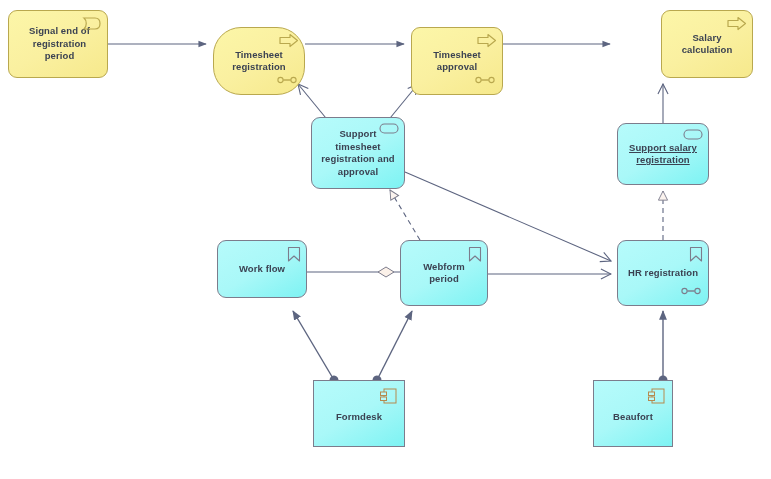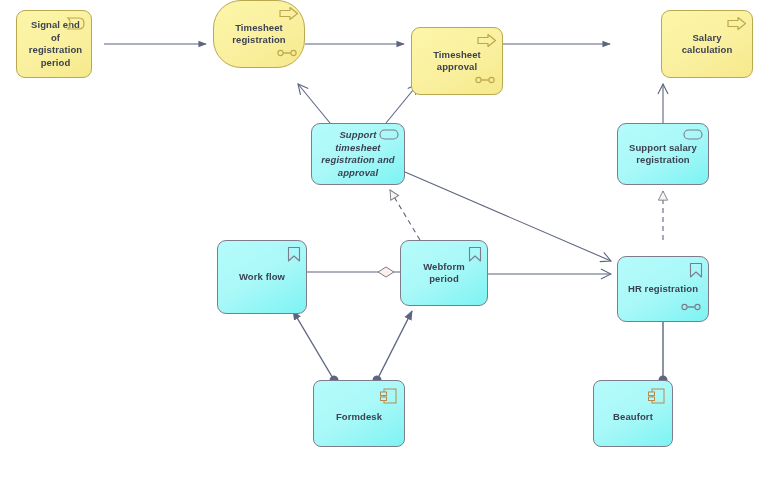--- a/index.html
+++ b/index.html
@@ -51,21 +51,21 @@
     border-radius: 9px;
   }
   .app {
     background: linear-gradient(150deg,#b6fbfb 0%, #a9f8f8 50%, #7df3f3 100%);
     border: 1px solid #7c7c8c;
     border-radius: 9px;
   }
   .comp {
     background: linear-gradient(150deg,#b6fbfb 0%, #a9f8f8 50%, #7df3f3 100%);
     border: 1px solid #7c7c8c;
-    border-radius: 8px;
+    border-radius: 0px;
     align-items: flex-start;
     padding-top: 30px;
   }
   .ico {
     position: absolute;
     pointer-events: none;
   }
   .ico-tr { right: 5px; top: 5px; }
   .ico-br { right: 7px; bottom: 7px; }
   .ico-comp { right: 6px; top: 6px; }
@@ -145,31 +145,31 @@
 
     <g>
       <line x1="377" y1="380" x2="412" y2="311" stroke="#5d6580" stroke-width="1.4" marker-start="url(#m-ball)" marker-end="url(#m-filled)"></line>
     </g>
 
     <g>
       <line x1="663" y1="380" x2="663" y2="311" stroke="#5d6580" stroke-width="1.4" marker-start="url(#m-ball)" marker-end="url(#m-filled)"></line>
     </g>
   </svg>
 
-  <div class="node biz" style="left:16px; top:10px; width:76px; height:68px;padding-left:10px;">
+  <div class="node biz" style="left:8px; top:10px; width:100px; height:68px;padding-left:10px;">
     <span class="ico ico-tr">
       <svg width="20" height="15" viewBox="0 0 20 15">
         <path d="M2,2 L13,2 C17,2 18,4.5 18,7.5 C18,10.5 17,13 13,13 L2,13 C5,10.5 5,4.5 2,2 z" fill="none" stroke="#b9a84e" stroke-width="1.2"></path>
       </svg>
     </span>
     <span class="label">Signal end of
 registration period</span>
   </div>
 
-  <div class="node biz" style="left:213px; top:0; width:92px; height:68px;border-radius:28px;">
+  <div class="node biz" style="left:213px; top:27px; width:92px; height:68px;border-radius:28px;">
     <span class="ico ico-tr">
       <svg width="20" height="15" viewBox="0 0 20 15">
         <path d="M1,4.5 L11,4.5 L11,1.5 L18.5,7.5 L11,13.5 L11,10.5 L1,10.5 z" fill="none" stroke="#b9a84e" stroke-width="1.2" stroke-linejoin="round"></path>
       </svg>
     </span>
     <span class="ico ico-br">
       <svg width="20" height="8" viewBox="0 0 20 8">
         <circle cx="3.5" cy="4" r="2.6" fill="none" stroke="#b9a84e" stroke-width="1.1"></circle>
         <circle cx="16.5" cy="4" r="2.6" fill="none" stroke="#b9a84e" stroke-width="1.1"></circle>
         <line x1="6.2" y1="4" x2="13.8" y2="4" stroke="#b9a84e" stroke-width="1.4"></line>
@@ -197,60 +197,60 @@
 
   <div class="node biz" style="left:617px; top:10px; width:92px; height:68px;margin-left:44px;">
     <span class="ico ico-tr">
       <svg width="20" height="15" viewBox="0 0 20 15">
         <path d="M1,4.5 L11,4.5 L11,1.5 L18.5,7.5 L11,13.5 L11,10.5 L1,10.5 z" fill="none" stroke="#b9a84e" stroke-width="1.2" stroke-linejoin="round"></path>
       </svg>
     </span>
     <span class="label">Salary calculation</span>
   </div>
 
-  <div class="node app" style="left:311px; top:123px; width:94px; height:62px;font-style:italic;">
+  <div class="node app" style="left:311px; top:117px; width:94px; height:72px;">
     <span class="ico ico-tr">
       <svg width="20" height="11" viewBox="0 0 20 11">
         <rect x="1" y="1" width="18" height="9" rx="4.5" ry="4.5" fill="none" stroke="#7c7c8c" stroke-width="1.1"></rect>
       </svg>
     </span>
     <span class="label">Support timesheet
 registration and
 approval</span>
   </div>
 
-  <div class="node app" style="left:617px; top:123px; width:92px; height:62px;">
+  <div class="node app" style="left:617px; top:123px; width:92px; height:62px;text-decoration:underline;">
     <span class="ico ico-tr">
       <svg width="20" height="11" viewBox="0 0 20 11">
         <rect x="1" y="1" width="18" height="9" rx="4.5" ry="4.5" fill="none" stroke="#7c7c8c" stroke-width="1.1"></rect>
       </svg>
     </span>
     <span class="label">Support salary
 registration</span>
   </div>
 
-  <div class="node app" style="left:217px; top:240px; width:90px; height:74px;">
+  <div class="node app" style="left:217px; top:240px; width:90px; height:58px;">
     <span class="ico ico-tr">
       <svg width="14" height="17" viewBox="0 0 14 17">
         <path d="M1.5,1.5 L12.5,1.5 L12.5,15 L7,10 L1.5,15 z" fill="none" stroke="#7c7c8c" stroke-width="1.1" stroke-linejoin="round"></path>
       </svg>
     </span>
     <span class="label">Work flow</span>
   </div>
 
   <div class="node app" style="left:400px; top:240px; width:88px; height:66px;">
     <span class="ico ico-tr">
       <svg width="14" height="17" viewBox="0 0 14 17">
         <path d="M1.5,1.5 L12.5,1.5 L12.5,15 L7,10 L1.5,15 z" fill="none" stroke="#7c7c8c" stroke-width="1.1" stroke-linejoin="round"></path>
       </svg>
     </span>
     <span class="label">Webform period</span>
   </div>
 
-  <div class="node app" style="left:617px; top:256px; width:92px; height:66px;">
+  <div class="node app" style="left:617px; top:240px; width:92px; height:66px;">
     <span class="ico ico-tr">
       <svg width="14" height="17" viewBox="0 0 14 17">
         <path d="M1.5,1.5 L12.5,1.5 L12.5,15 L7,10 L1.5,15 z" fill="none" stroke="#7c7c8c" stroke-width="1.1" stroke-linejoin="round"></path>
       </svg>
     </span>
     <span class="ico ico-br">
       <svg width="20" height="8" viewBox="0 0 20 8">
         <circle cx="3.5" cy="4" r="2.6" fill="none" stroke="#7c7c8c" stroke-width="1.1"></circle>
         <circle cx="16.5" cy="4" r="2.6" fill="none" stroke="#7c7c8c" stroke-width="1.1"></circle>
         <line x1="6.2" y1="4" x2="13.8" y2="4" stroke="#7c7c8c" stroke-width="1.4"></line>

